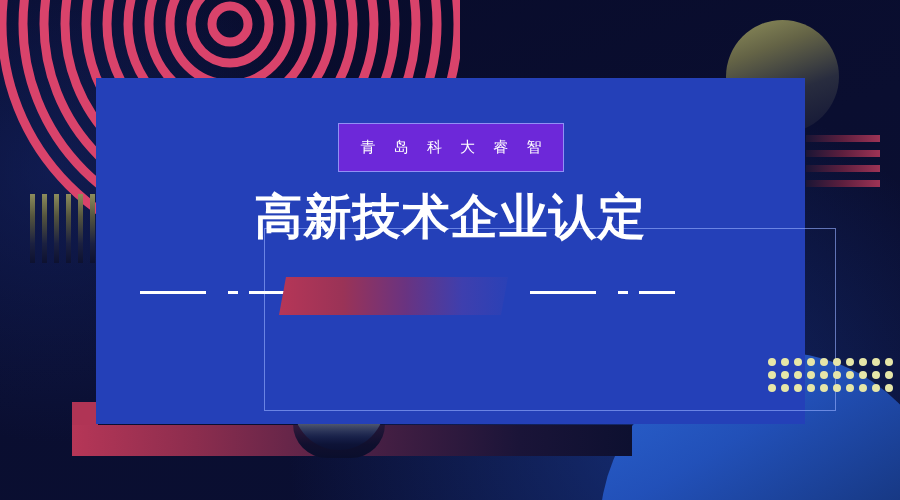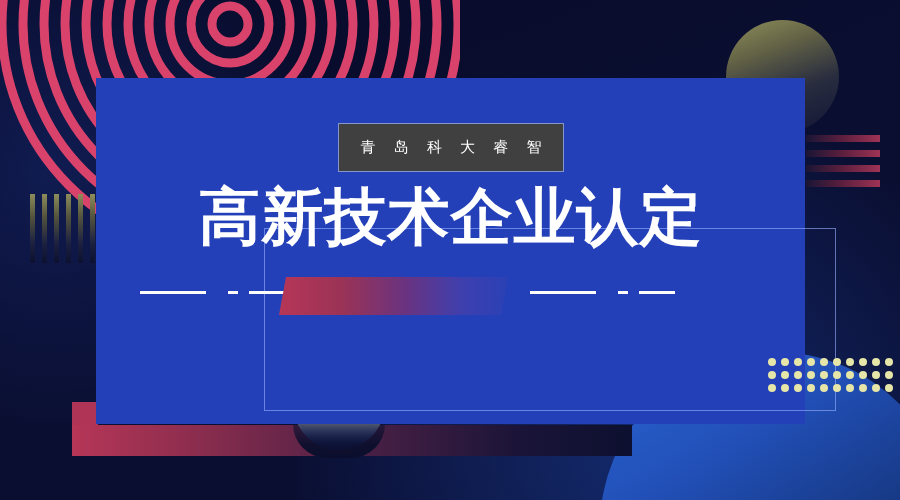--- a/index.html
+++ b/index.html
@@ -97,39 +97,39 @@
     position:absolute; left:168px; top:150px;
     width:572px; height:183px;
     border:1.5px solid rgba(150,175,255,.62);
   }
 
   
   .subtitle-box {
     position:absolute; left:338px; top:123px;
     width:226px; height:49px;
     border:1.5px solid rgba(160,185,255,.72);
-    background:#404040;
+    background:#6d28d9;
     display:flex; align-items:center; justify-content:center;
   }
   .subtitle-text {
     color:#ffffff;
     font-size:15px;
     letter-spacing:7px;
     text-indent:7px;
     font-weight:400;
     white-space:nowrap;
   }
 
   
   .title {
     position:absolute; left:96px; top:181px;
     width:709px;
     text-align:center;
     color:#ffffff;
-    font-size:62px;
+    font-size:48px;
     font-weight:700;
     letter-spacing:1px;
     line-height:72px;
     white-space:nowrap;
   }
 
   
   .orn-left  { position:absolute; left:140px; top:291px; display:flex; align-items:center; gap:0; }
   .orn-right { position:absolute; left:530px; top:291px; display:flex; align-items:center; gap:0; }
   .dash-long  { width:66px; height:3px; background:#ffffff; }

